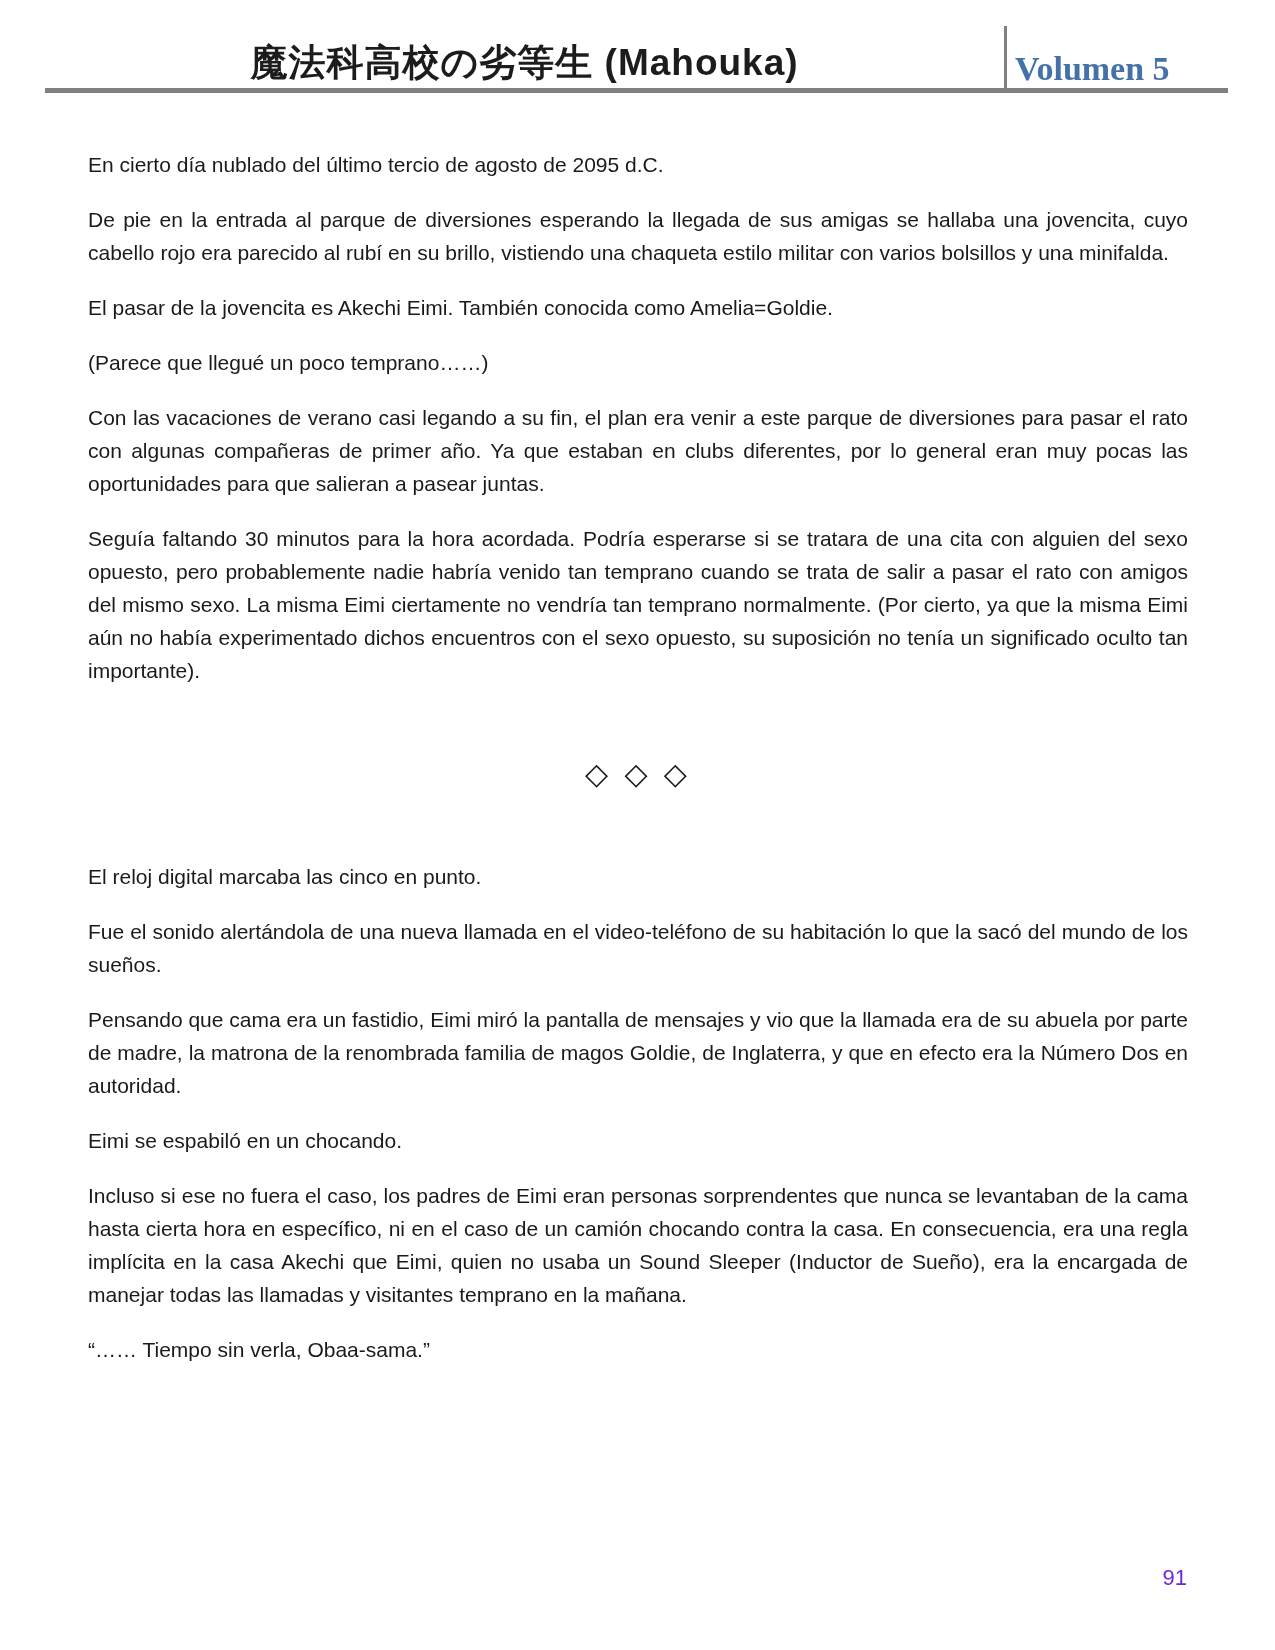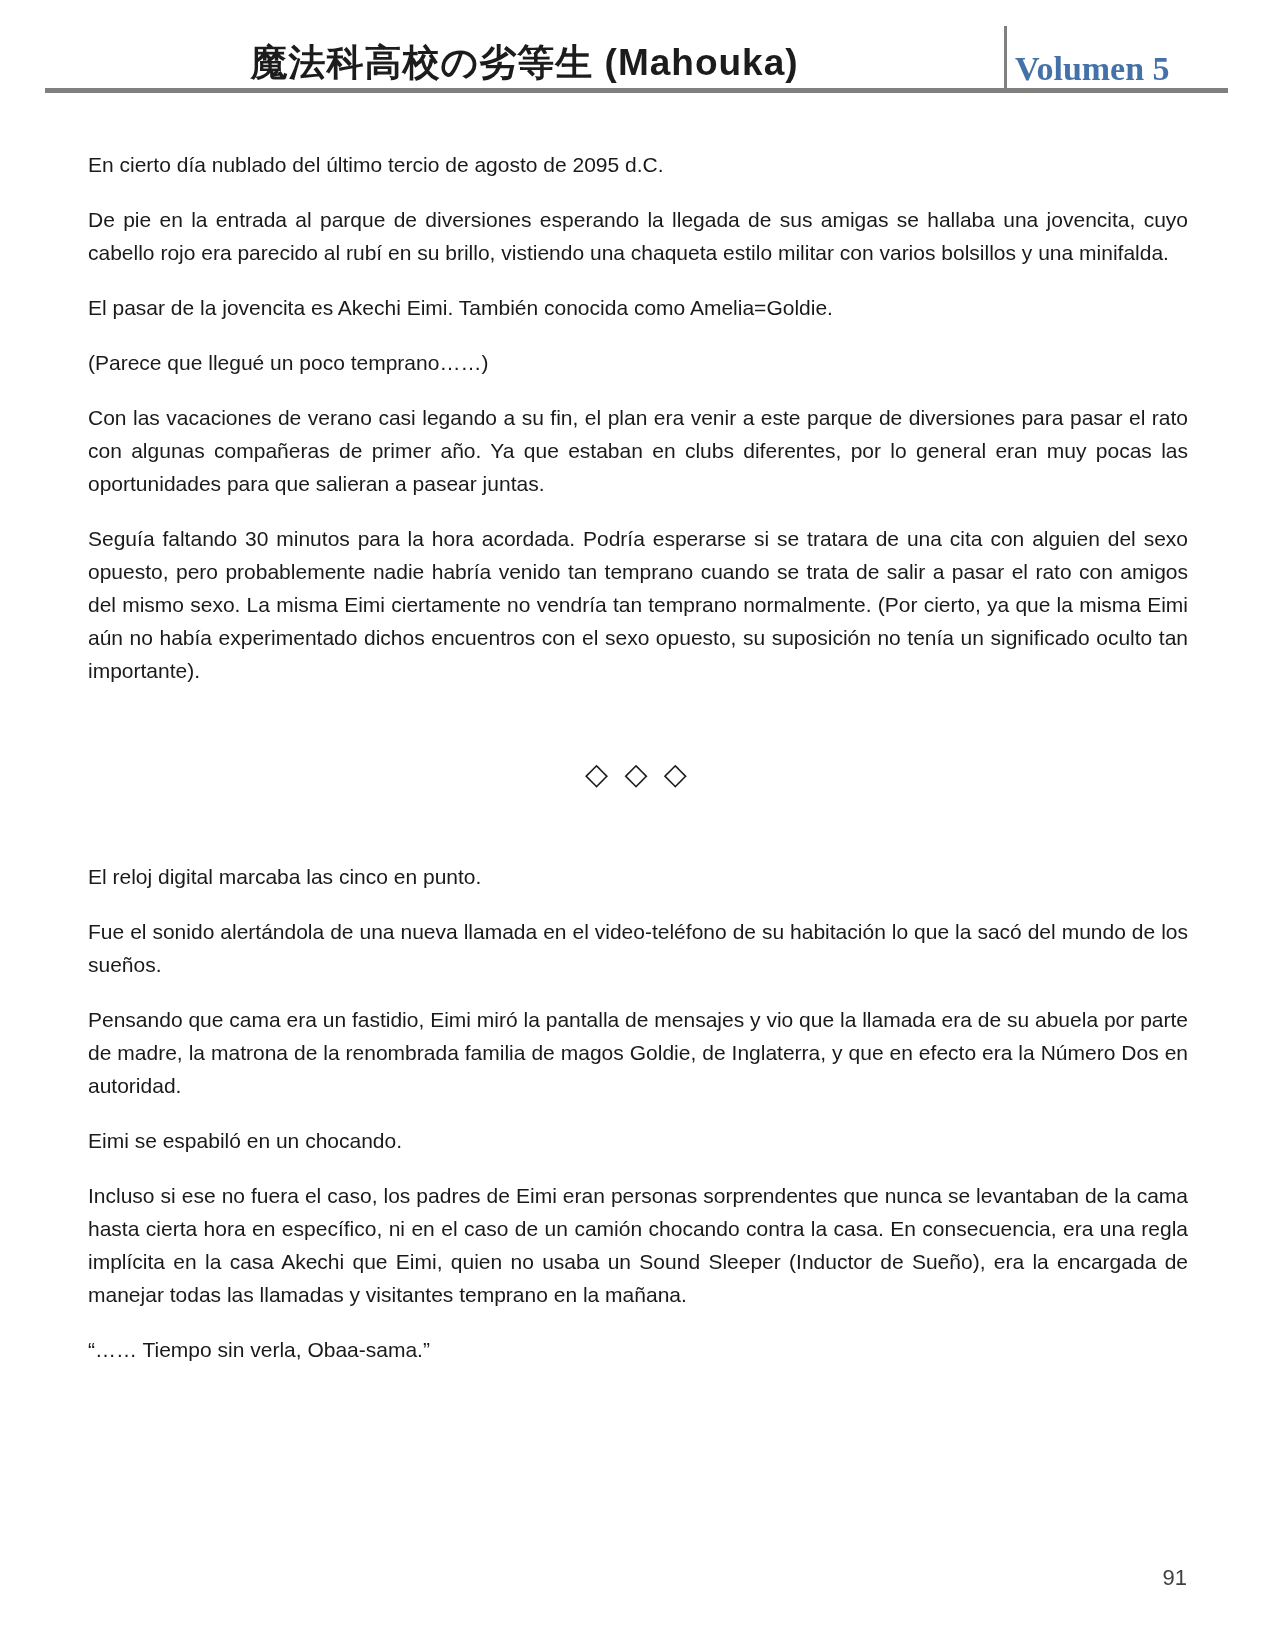--- a/index.html
+++ b/index.html
@@ -75,21 +75,21 @@
     color: #1a1a1a;
     letter-spacing: 4px;
   }
   
   .footer-page-number {
     position: absolute;
     top: 1561px;
     right: 88px;
     font-size: 22px;
     line-height: 33px;
-    color: #404040;
+    color: #6d28d9;
   }
 </style>
 </head>
 <body>
 
 <div class="page">
 
   <div class="header">
     <div class="header-title">魔法科高校の劣等生 (Mahouka)</div>
     <div class="header-divider"></div>

